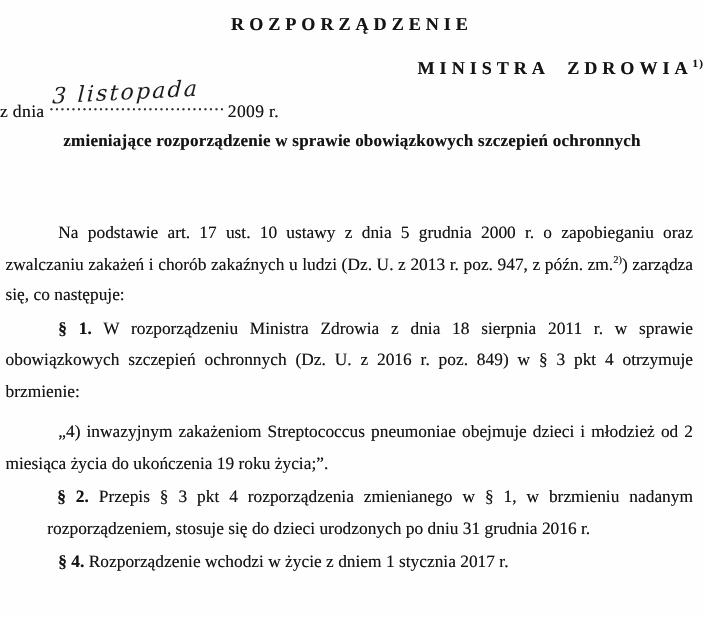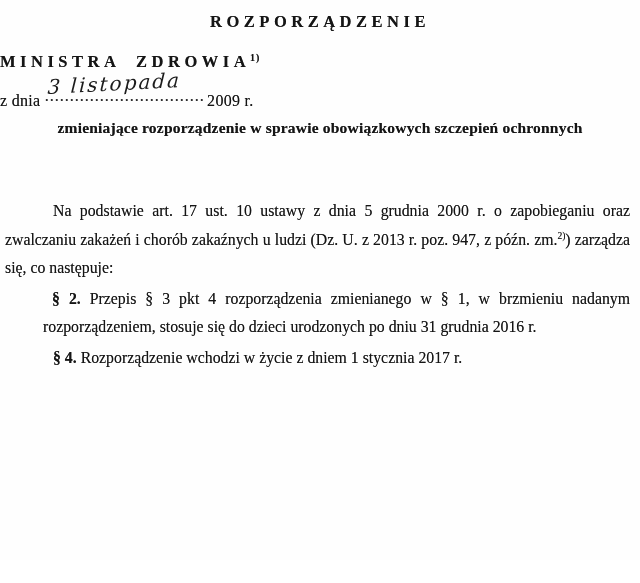--- a/index.html
+++ b/index.html
@@ -21,21 +21,21 @@
   .doc-title {
     padding-top: 12px;
     text-align: center;
     font-weight: bold;
     font-size: 16.5px;
     letter-spacing: 4.5px;
     word-spacing: 4px;
   }
   .doc-author {
     margin-top: 20px;
-    text-align: left;
+    text-align: right;
     font-weight: bold;
     font-size: 16.5px;
     letter-spacing: 4.5px;
     word-spacing: 8px;
   }
   .doc-author sup {
     font-size: 10px;
     letter-spacing: 1px;
     vertical-align: super;
     line-height: 0;
@@ -128,21 +128,23 @@
     </span>
     <span>2009 r.</span>
   </div>
 
   <div class="subtitle">zmieniające rozporządzenie w sprawie obowiązkowych szczepień ochronnych</div>
 
   <div class="doc-body">
 
     <p class="para"><span>Na podstawie art. 17 ust. 10 ustawy z dnia 5 grudnia 2000 r. o zapobieganiu oraz zwalczaniu zakażeń i chorób zakaźnych u ludzi (Dz. U. z 2013 r. poz. 947, z późn. zm.</span><sup>2)</sup><span>) zarządza się, co następuje:</span></p>
 
+    <p class="para"><span class="smarker">§ 1.</span> <span>W rozporządzeniu Ministra Zdrowia z dnia 18 sierpnia 2011 r. w sprawie obowiązkowych szczepień ochronnych (Dz. U. z 2016 r. poz. 849) w § 3 pkt 4 otrzymuje brzmienie:</span></p>
 
+    <p class="para quote"><span>„4) inwazyjnym zakażeniom Streptococcus pneumoniae obejmuje dzieci i młodzież od 2 miesiąca życia do ukończenia 19 roku życia;”.</span></p>
 
     <p class="para block-indent"><span class="smarker">§ 2.</span> <span>Przepis § 3 pkt 4 rozporządzenia zmienianego w § 1, w brzmieniu nadanym rozporządzeniem, stosuje się do dzieci urodzonych po dniu 31 grudnia 2016 r.</span></p>
 
 
     <p class="para"><span class="smarker">§ 4.</span> <span>Rozporządzenie wchodzi w życie z dniem 1 stycznia 2017 r.</span></p>
 
   </div>
 </div>
 
 </body></html>

